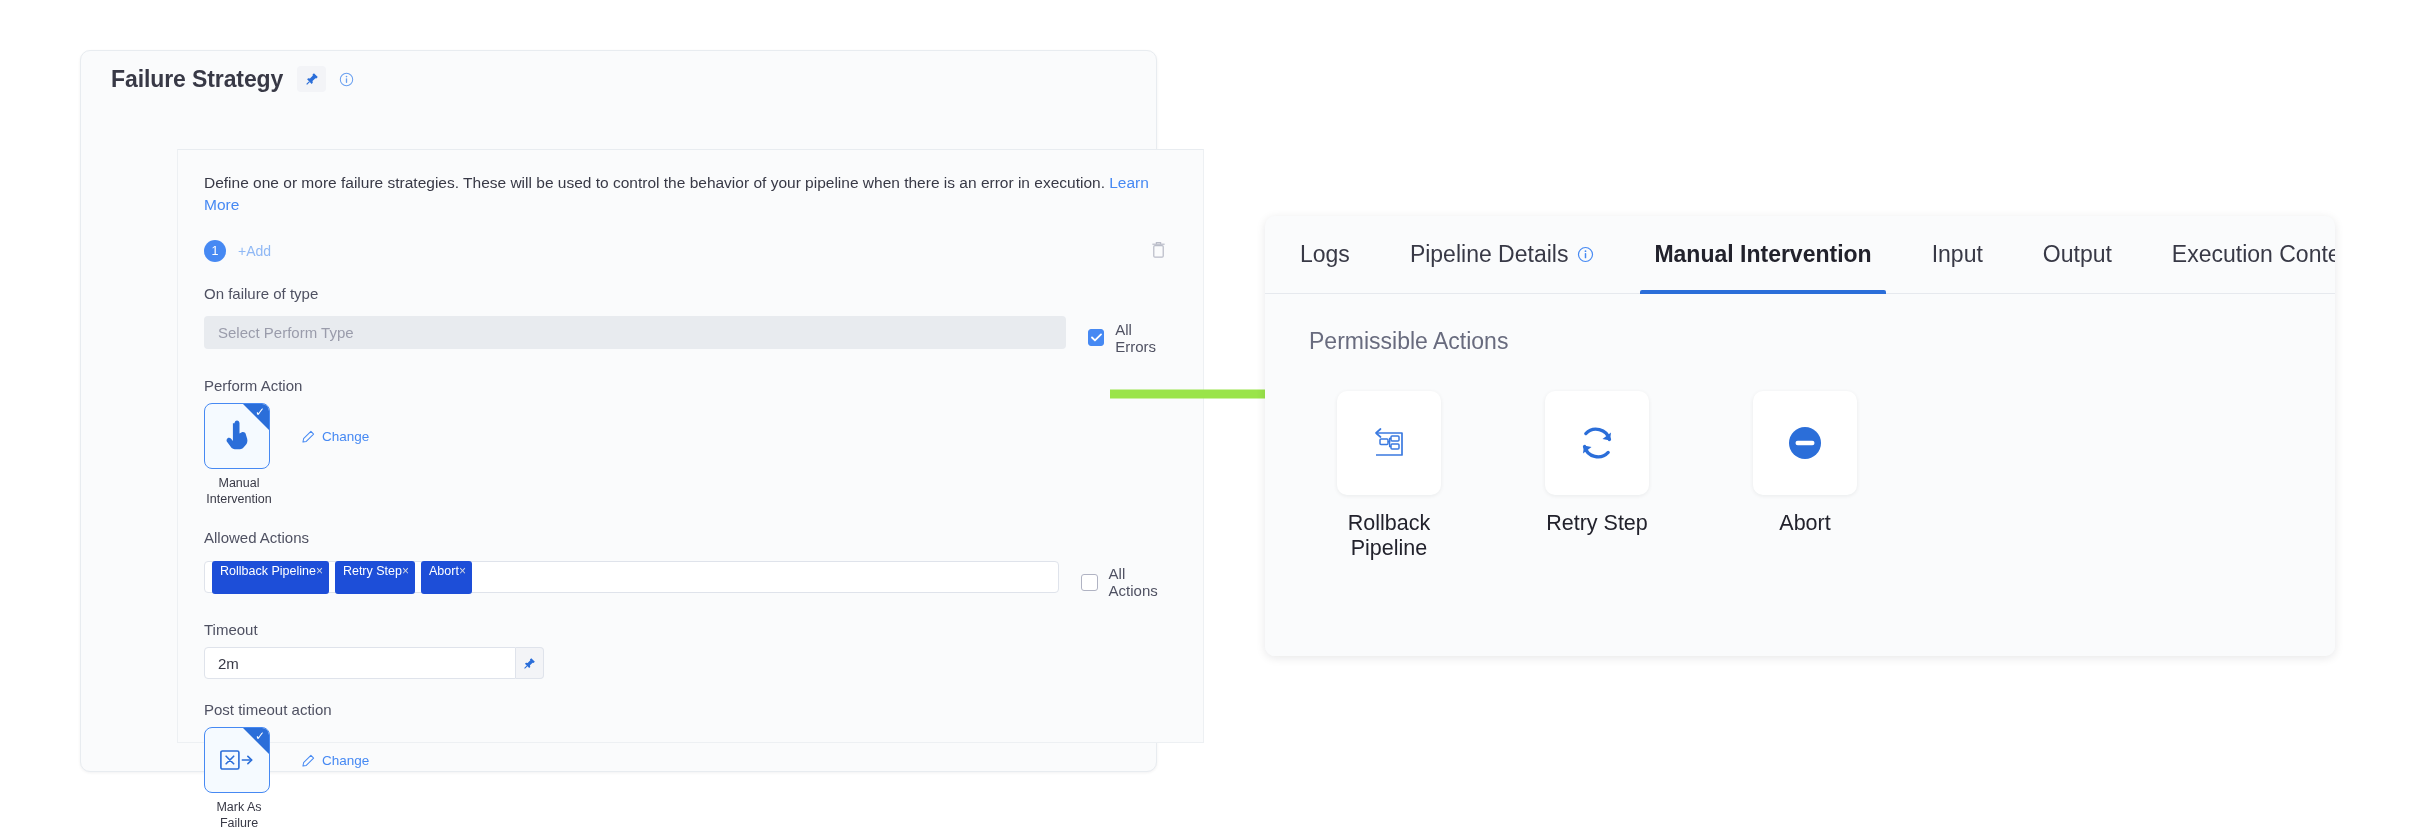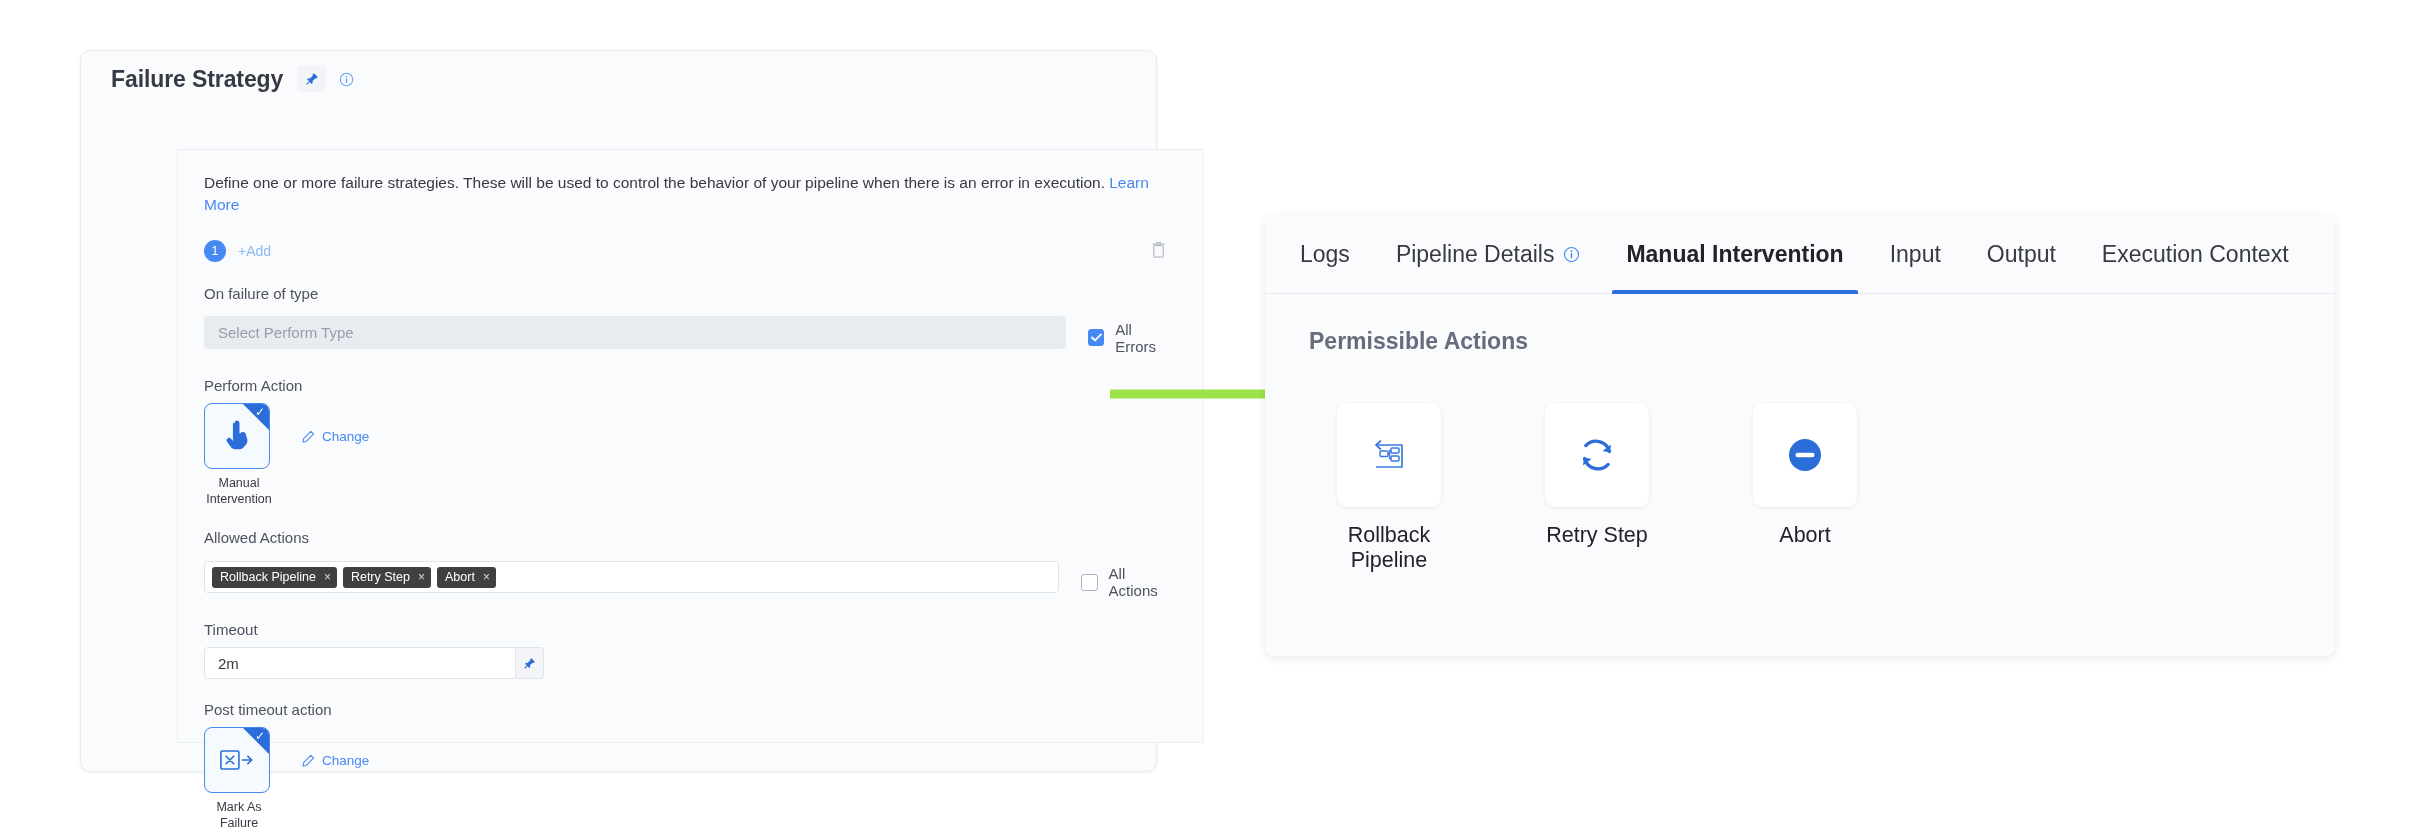--- a/index.html
+++ b/index.html
@@ -241,29 +241,29 @@
     background: #fff;
     border: 1px solid #dfe3eb;
     border-radius: 4px;
     box-sizing: border-box;
     display: flex;
     align-items: center;
     padding-left: 7px;
     gap: 6px;
   }
   .tag {
-    background: #404040;
+    background: #1d4ed8;
     color: #fff;
     font-size: 12.5px;
     border-radius: 3px;
     height: 21px;
     display: flex;
     align-items: center;
-    padding: 0 6px 0 8px;
-    gap: 8px;
+    padding: 0 6px 12px 8px;
+    gap: 0;
     white-space: nowrap;
   }
   .tag-x {
     font-size: 12px;
     color: #d7dae0;
     line-height: 1;
   }
 
   .timeout-wrap {
     display: flex;
@@ -317,21 +317,21 @@
     box-sizing: border-box;
     overflow: hidden;
   }
   .rp-tabs {
     height: 78px;
     display: flex;
     align-items: center;
     padding-left: 35px;
     border-bottom: 1px solid #e6e9ee;
     box-sizing: border-box;
-    gap: 2px;
+    gap: 16px;
   }
   .rp-tab {
     font-size: 23px;
     color: #383946;
     padding: 0 22px;
     height: 78px;
     display: flex;
     align-items: center;
     box-sizing: border-box;
     position: relative;
@@ -359,22 +359,21 @@
 
   .rp-body {
     padding: 34px 0 0 44px;
     background: #fafbfc;
     height: 362px;
     box-sizing: border-box;
   }
   .pa-title {
     font-size: 23px;
     color: #686b7e;
-    margin-bottom: 48px;
-    font-weight: bold;
+    margin-bottom: 36px;
   }
   .pa-grid {
     display: flex;
     gap: 96px;
     padding-left: 24px;
   }
   .pa-col {
     width: 112px;
     text-align: center;
   }

